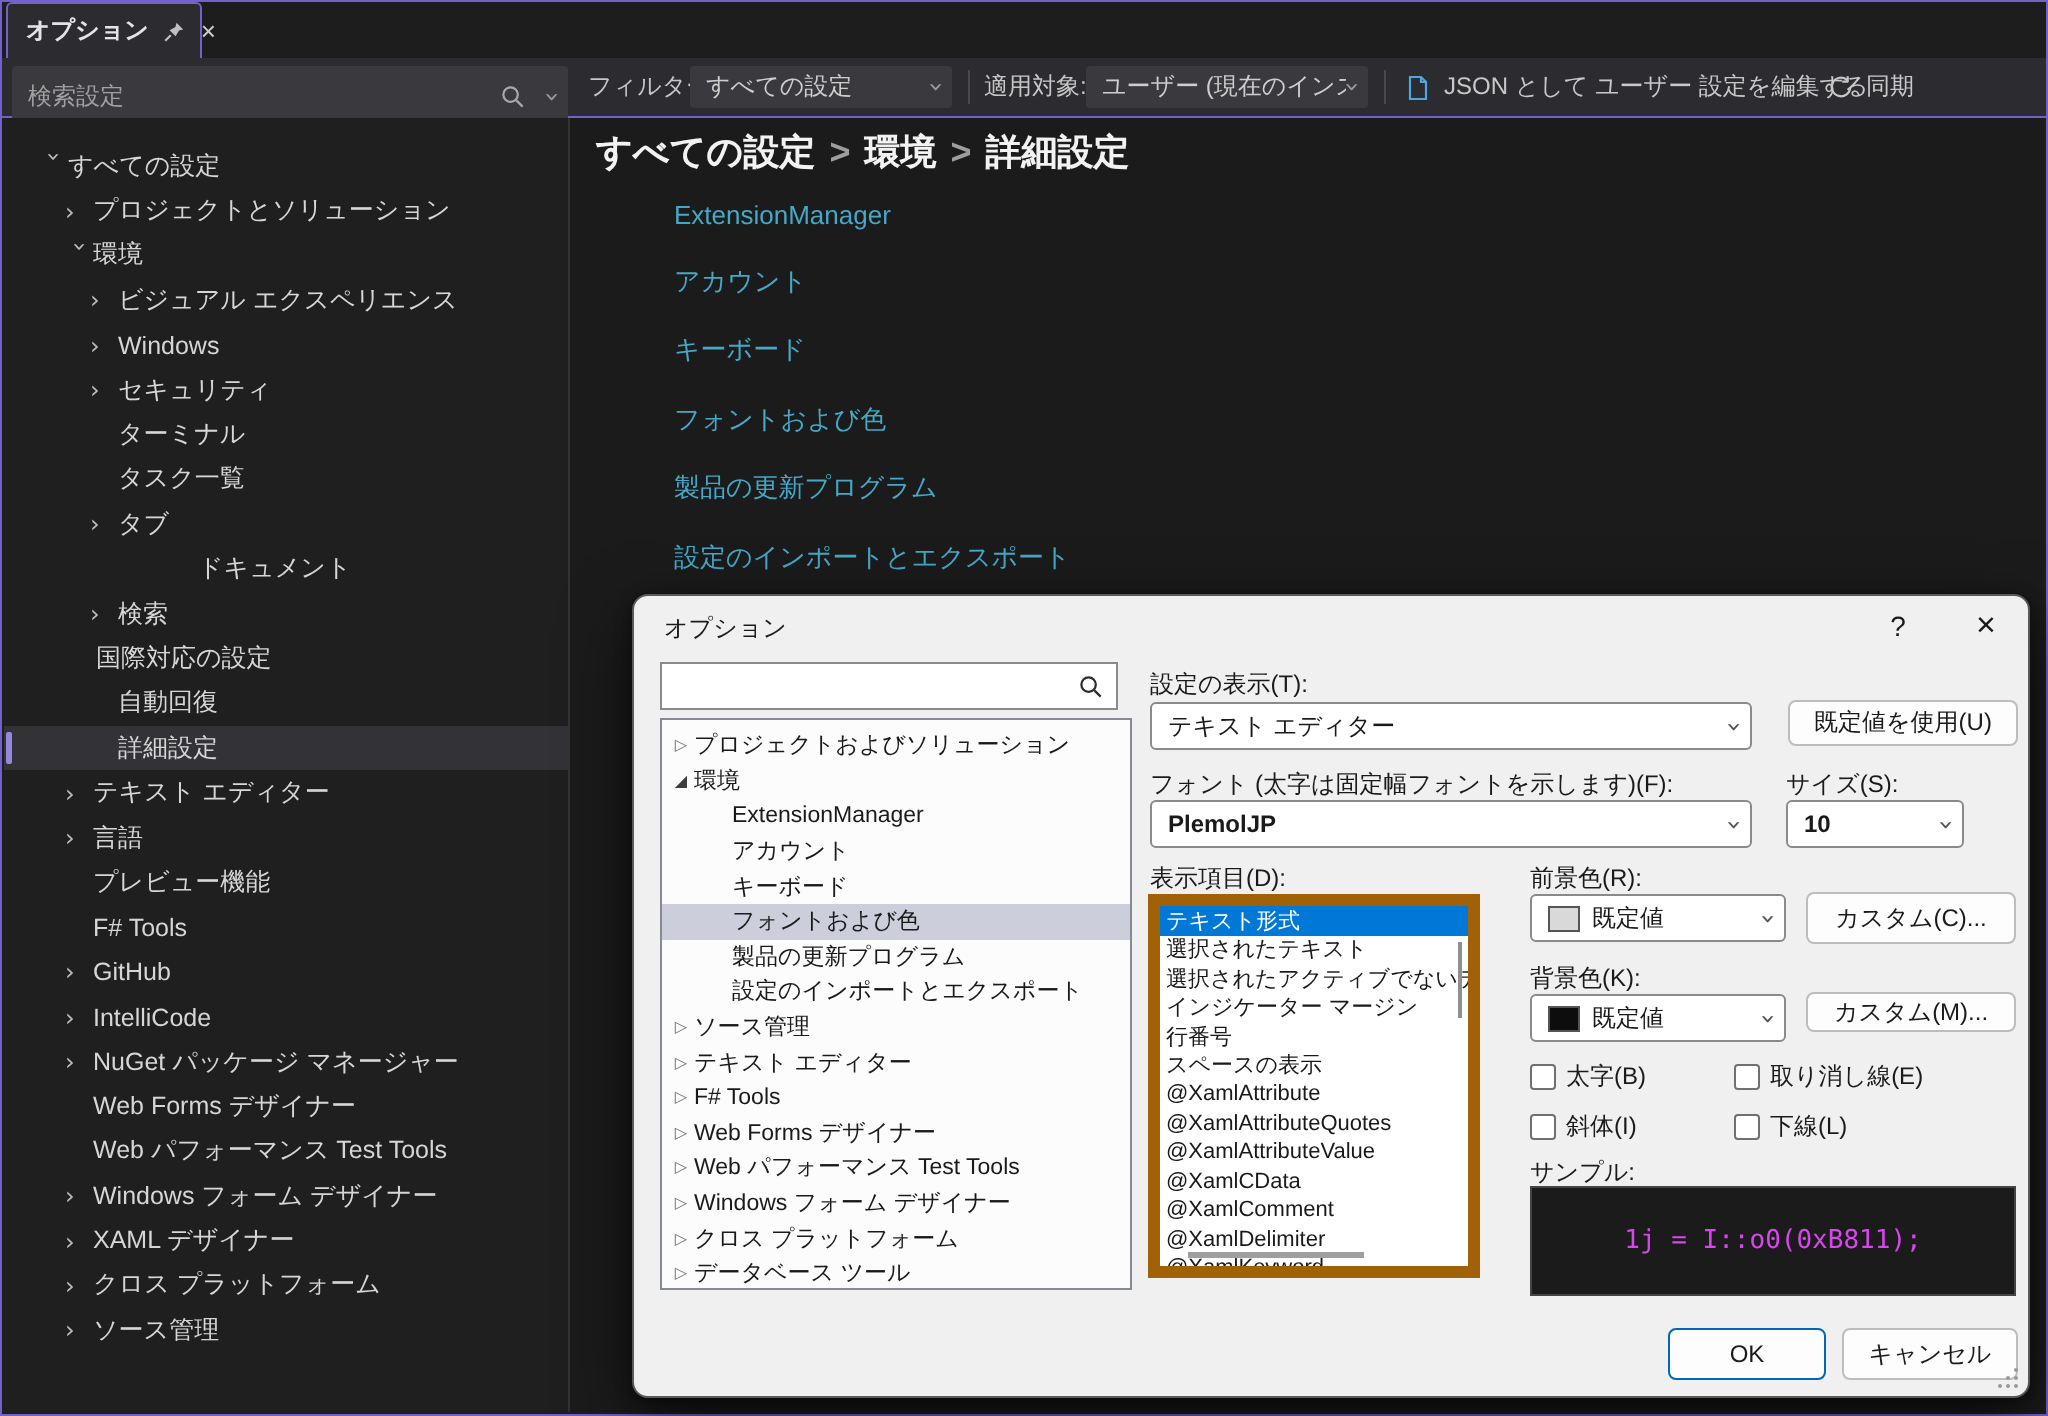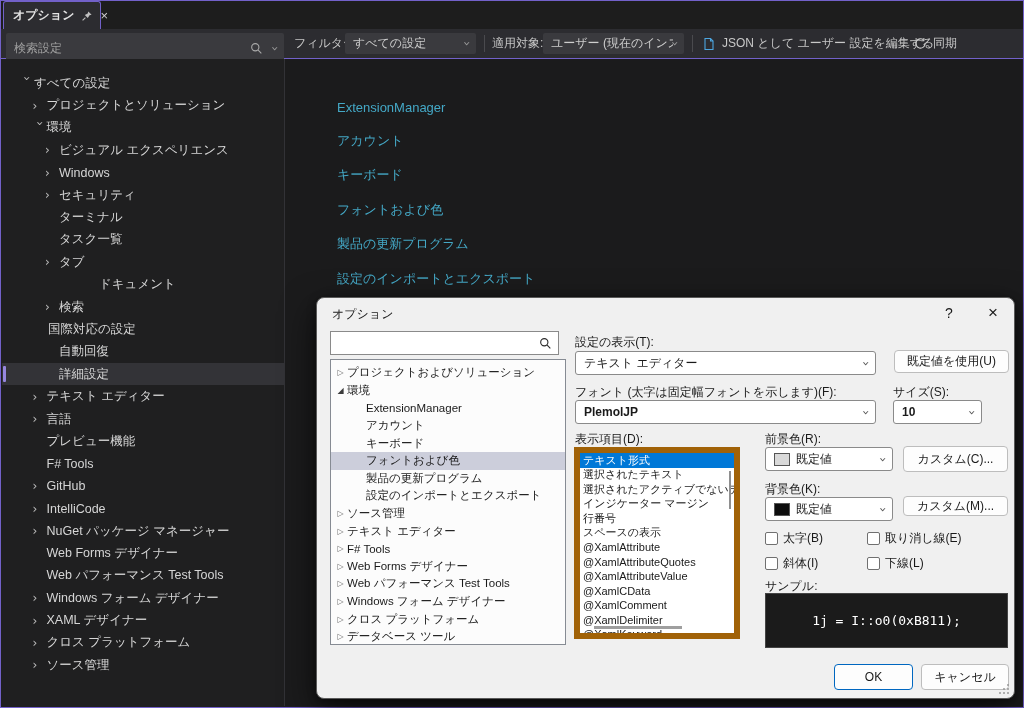--- a/index.html
+++ b/index.html
@@ -99,21 +99,21 @@
   .vthumb{position:absolute;right:3px;top:18px;width:2px;height:38px;background:#8f8f8f;}
   .hthumb{position:absolute;left:14px;bottom:4px;width:88px;height:3px;background:#9f9f9f;}
   .checks{position:absolute;left:448px;top:228px;width:243px;display:grid;
           grid-template-columns:102px auto;grid-auto-rows:25px;}
   .check{display:flex;align-items:center;gap:5px;font-size:12px;color:#1a1a1a;white-space:nowrap;}
   .cbox{width:13px;height:13px;background:#fff;border:1px solid #707070;border-radius:2px;
         box-sizing:border-box;flex:0 0 13px;}
   .samplebox{position:absolute;left:448px;top:295px;width:243px;height:55px;background:#1b1b1b;
         border:1px solid #444;box-sizing:border-box;display:flex;align-items:center;
         justify-content:center;}
-  .samplebox span{color:#ffffff;font-size:13px;font-family:"DejaVu Sans Mono",monospace;}
+  .samplebox span{color:#d946ef;font-size:13px;font-family:"DejaVu Sans Mono",monospace;}
   .grip{position:absolute;right:4px;bottom:3px;}
   svg{display:block;}
 </style>
 </head>
 <body>
 
 <div class="window">
 
   <div class="tabrow">
     <div class="tab">
@@ -284,20 +284,21 @@
         <div class="srow" style="padding-left: 30.5px;">
           <span class="chev">›</span>
           <span class="slabel">クロス プラットフォーム</span>
         </div>
         <div class="srow" style="padding-left: 30.5px;">
           <span class="chev">›</span>
           <span class="slabel">ソース管理</span>
         </div>
       </div>
     <div class="mainpanel">
+      <div class="breadcrumb"><span class="bc-part">すべての設定</span><span class="bc-sep">&gt;</span><span class="bc-part">環境</span><span class="bc-sep">&gt;</span><span class="bc-part">詳細設定</span></div>
       <div class="linklist">
           <a class="pagelink">ExtensionManager</a>
           <a class="pagelink">アカウント</a>
           <a class="pagelink">キーボード</a>
           <a class="pagelink">フォントおよび色</a>
           <a class="pagelink">製品の更新プログラム</a>
           <a class="pagelink">設定のインポートとエクスポート</a>
         </div>
     </div>
   </div>

